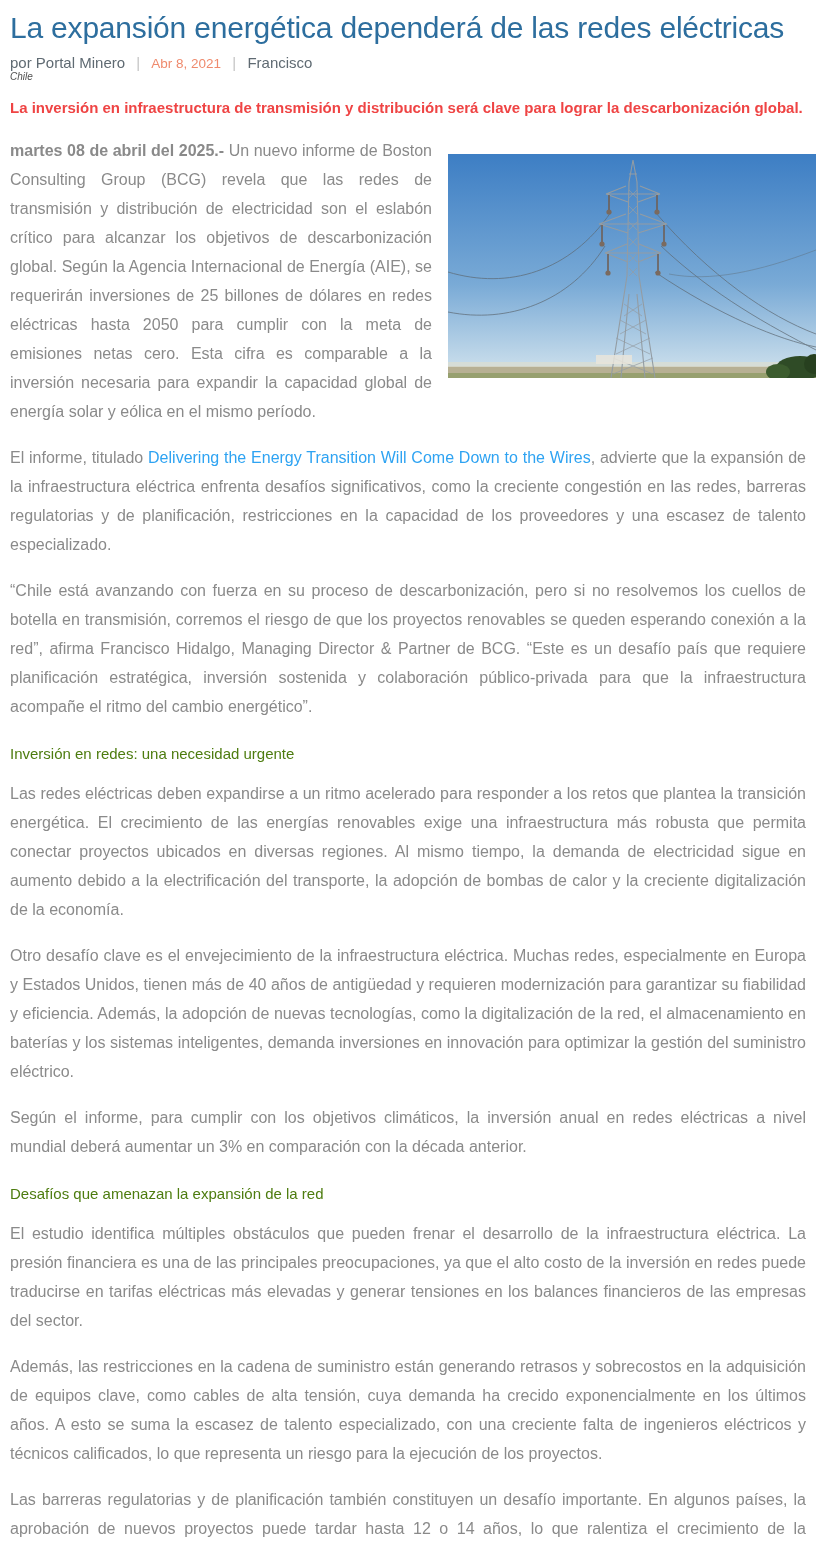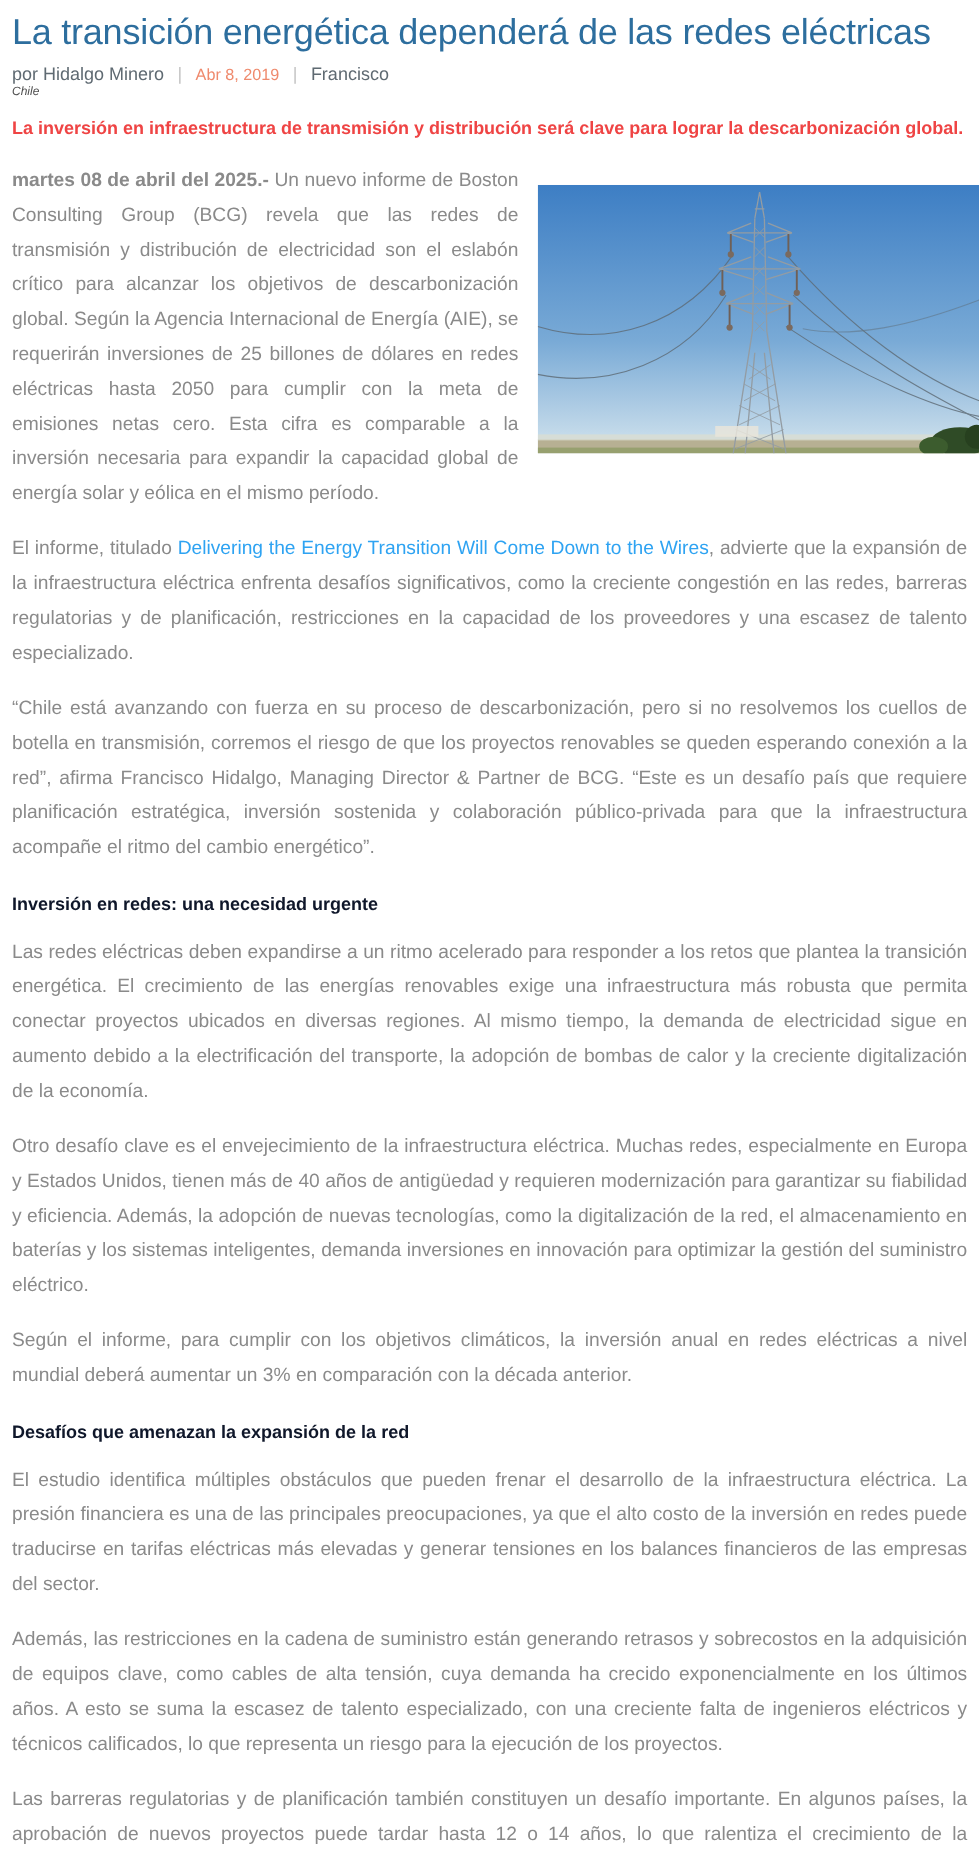--- a/index.html
+++ b/index.html
@@ -47,22 +47,22 @@
   .article-body p {
     font-size:16px;
     line-height:29px;
     color:var(--body_gray, #8a8a8a);
     text-align:justify;
     margin:0 0 17px 0;
   }
   .article-body p strong { font-weight:bold; color:inherit; }
   .section-heading {
     font-size:15px;
-    font-weight:bold;
-    color:#0f172a;
+    font-weight:normal;
+    color:#4d7c0f;
     margin:24px 0 17px 0;
   }
   .article-link {
     color:var(--link_blue, #2ea3f2);
     text-decoration:none;
     cursor:pointer;
   }
 
   
   figure.hero {
@@ -75,27 +75,27 @@
   }
   figure.hero svg { display:block; width:368px; height:224px; }
 
   .clear { clear:both; }
 </style>
 </head>
 <body>
 
 <div class="page">
 
-  <h1 class="post-title">La transición energética dependerá de las redes eléctricas</h1>
+  <h1 class="post-title">La expansión energética dependerá de las redes eléctricas</h1>
 
   <div class="byline">
     <span>por</span>
-    <a>Hidalgo Minero</a>
+    <a>Portal Minero</a>
     <span class="sep">|</span>
-    <span class="date">Abr 8, 2019</span>
+    <span class="date">Abr 8, 2021</span>
     <span class="sep">|</span>
     <a>Francisco</a>
   </div>
 
   <div class="location">Chile</div>
 
   <div class="lead">La inversión en infraestructura de transmisión y distribución será clave para lograr la descarbonización global.</div>
 
   <div class="article-body">
 

